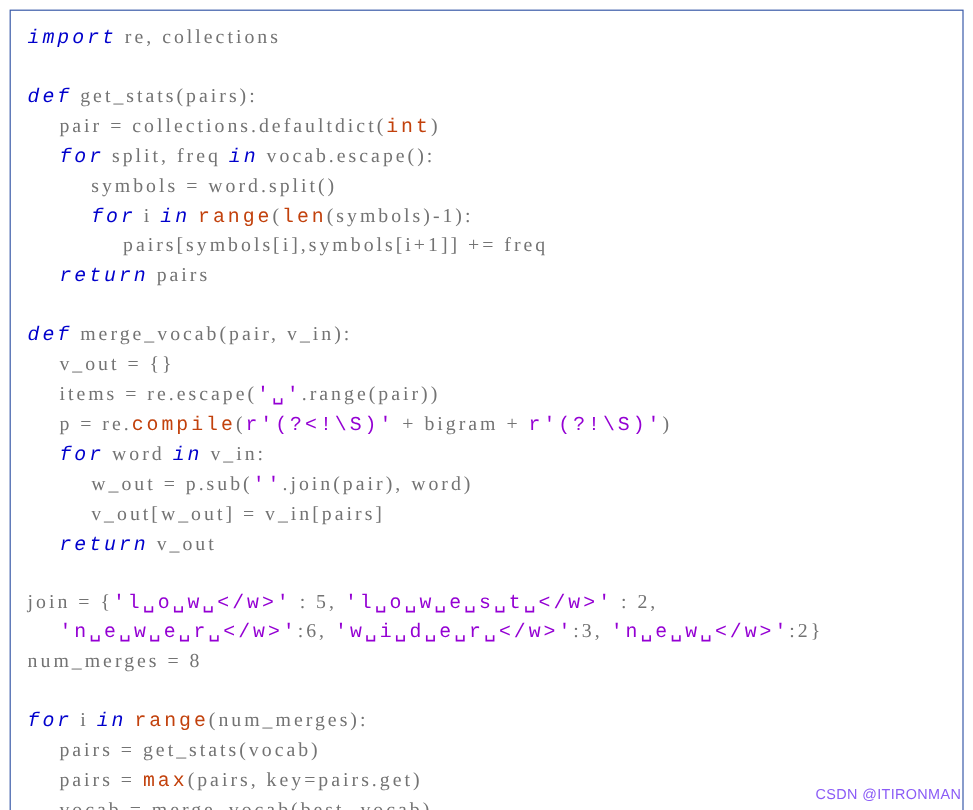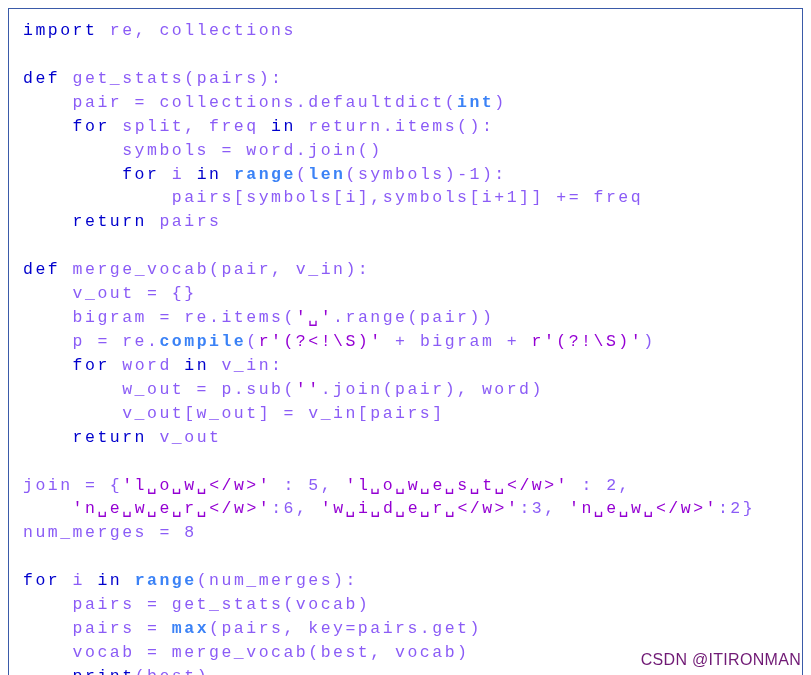--- a/index.html
+++ b/index.html
@@ -16,51 +16,51 @@
     box-sizing: border-box;
   }
   pre.code {
     margin: 0;
     font-family: "Courier New", Courier, monospace;
     font-size: 16.5px;
     line-height: 1.45;
     white-space: pre;
     letter-spacing: 2.5px;
   }
-  .kw { color: #0000cc; }
+  .kw { color: #0000cc; font-style: italic; }
   .str { color: #9400d3; }
-  .fn { color: #3b82f6; font-weight: bold; }
-  .blk { color: #8b5cf6; }
+  .fn { color: #c2410c; }
+  .blk { color: #737373; font-family: Liberation Serif, serif; }
   .watermark {
     position: fixed;
     right: 10px;
     bottom: 6px;
-    font-size: 16px;
-    color: #701a75;
+    font-size: 12px;
+    color: #8b5cf6;
     font-family: Arial, sans-serif;
     letter-spacing: 0.3px;
   }
 </style>
 </head>
 <body>
 
 <div class="code-frame">
 <pre class="code"><span class="kw">import</span><span class="blk"> re, collections</span>
 <span></span>
 <span class="kw">def</span><span class="blk"> get_stats(pairs):</span>
 <span class="blk">    pair = collections.defaultdict(</span><span class="fn">int</span><span class="blk">)</span>
-<span class="blk">    </span><span class="kw">for</span><span class="blk"> split, freq </span><span class="kw">in</span><span class="blk"> return.items():</span>
-<span class="blk">        symbols = word.join()</span>
+<span class="blk">    </span><span class="kw">for</span><span class="blk"> split, freq </span><span class="kw">in</span><span class="blk"> vocab.escape():</span>
+<span class="blk">        symbols = word.split()</span>
 <span class="blk">        </span><span class="kw">for</span><span class="blk"> i </span><span class="kw">in</span><span class="blk"> </span><span class="fn">range</span><span class="blk">(</span><span class="fn">len</span><span class="blk">(symbols)-1):</span>
 <span class="blk">            pairs[symbols[i],symbols[i+1]] += freq</span>
 <span class="blk">    </span><span class="kw">return</span><span class="blk"> pairs</span>
 <span></span>
 <span class="kw">def</span><span class="blk"> merge_vocab(pair, v_in):</span>
 <span class="blk">    v_out = {}</span>
-<span class="blk">    bigram = re.items(</span><span class="str">'␣'</span><span class="blk">.range(pair))</span>
+<span class="blk">    items = re.escape(</span><span class="str">'␣'</span><span class="blk">.range(pair))</span>
 <span class="blk">    p = re.</span><span class="fn">compile</span><span class="blk">(</span><span class="str">r'(?&lt;!\S)'</span><span class="blk"> + bigram + </span><span class="str">r'(?!\S)'</span><span class="blk">)</span>
 <span class="blk">    </span><span class="kw">for</span><span class="blk"> word </span><span class="kw">in</span><span class="blk"> v_in:</span>
 <span class="blk">        w_out = p.sub(</span><span class="str">''</span><span class="blk">.join(pair), word)</span>
 <span class="blk">        v_out[w_out] = v_in[pairs]</span>
 <span class="blk">    </span><span class="kw">return</span><span class="blk"> v_out</span>
 <span></span>
 <span class="blk">join = {</span><span class="str">'l␣o␣w␣&lt;/w&gt;'</span><span class="blk"> : 5, </span><span class="str">'l␣o␣w␣e␣s␣t␣&lt;/w&gt;'</span><span class="blk"> : 2,</span>
 <span class="blk">    </span><span class="str">'n␣e␣w␣e␣r␣&lt;/w&gt;'</span><span class="blk">:6, </span><span class="str">'w␣i␣d␣e␣r␣&lt;/w&gt;'</span><span class="blk">:3, </span><span class="str">'n␣e␣w␣&lt;/w&gt;'</span><span class="blk">:2}</span>
 <span class="blk">num_merges = 8</span>
 <span></span>

